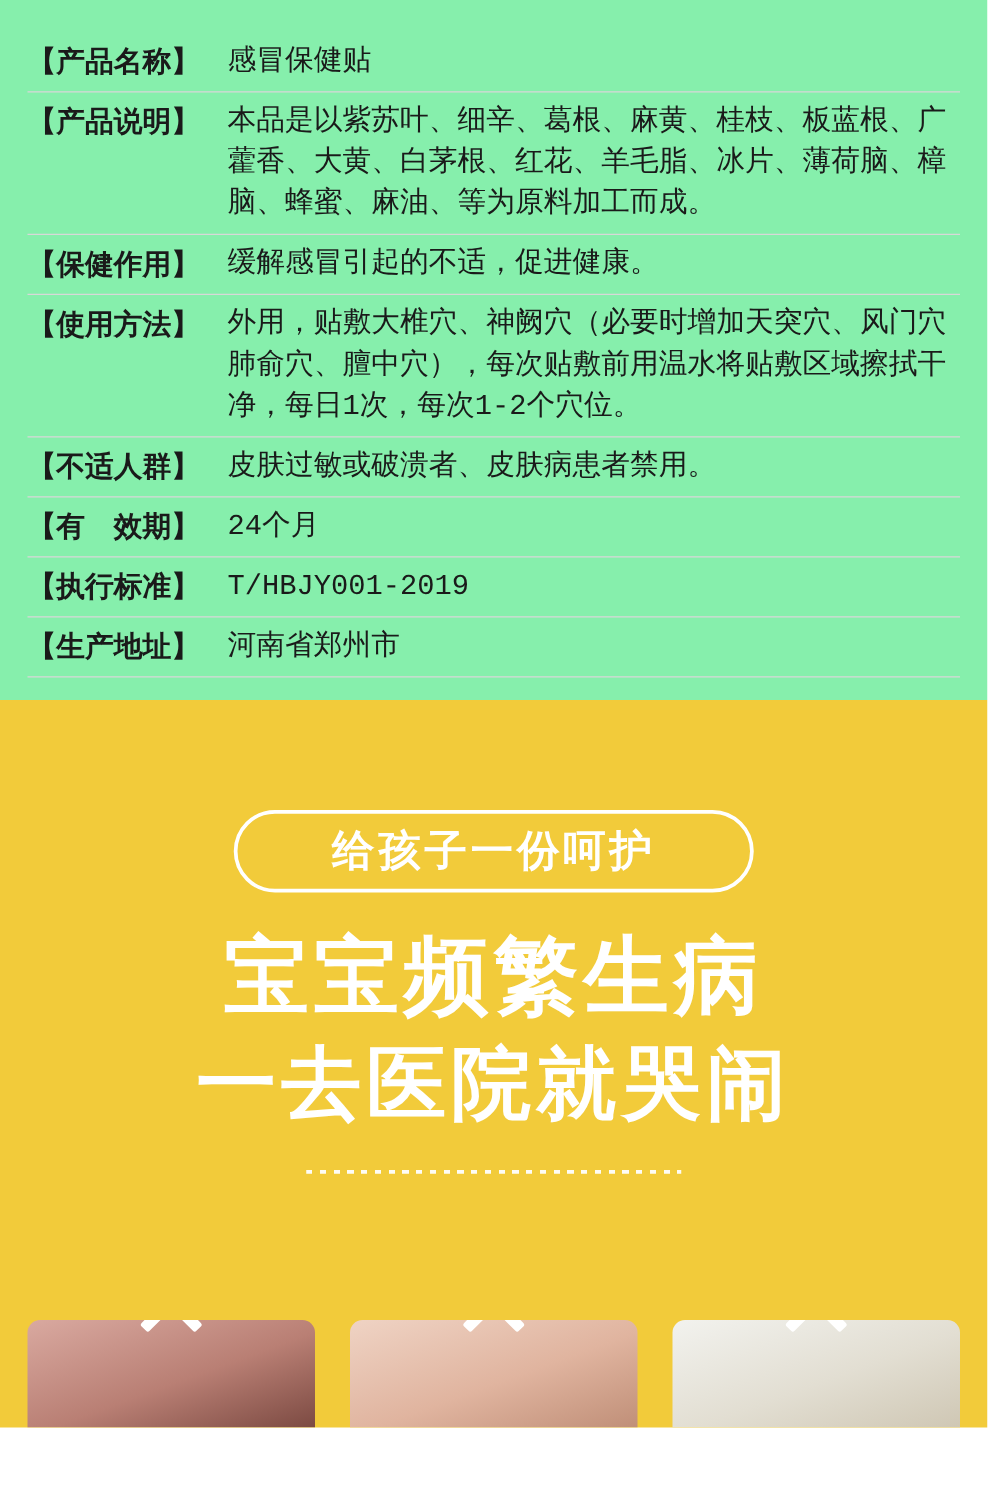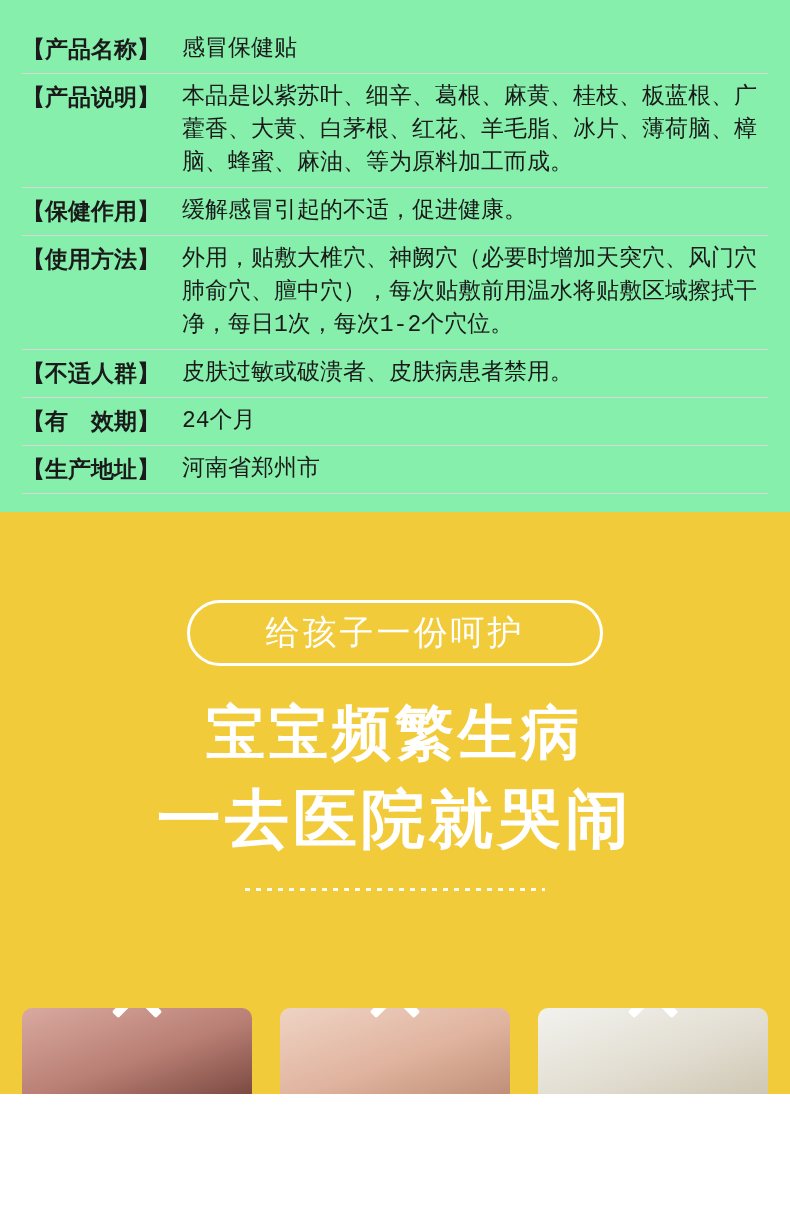--- a/index.html
+++ b/index.html
@@ -68,32 +68,32 @@
     border-radius: 34px;
     display: flex;
     align-items: center;
     justify-content: center;
     box-sizing: border-box;
   }
   .promo-pill span {
     font-size: 34px;
     color: #ffffff;
     letter-spacing: 3px;
-    font-weight: normal;
+    font-weight: bold;
     text-align: center;
   }
   .promo-head {
     margin-top: 24px;
     text-align: center;
     color: #ffffff;
     font-weight: bold;
     letter-spacing: 4px;
   }
   .promo-head .line1 {
-    font-size: 59px;
+    font-size: 68px;
     line-height: 86px;
   }
   .promo-head .line2 {
     font-size: 64px;
     line-height: 86px;
   }
   .promo-dots {
     margin: 26px auto 0 auto;
     width: 300px;
     height: 3px;
@@ -168,20 +168,24 @@
         <td class="spec-label">【使用方法】</td>
         <td class="spec-value">外用，贴敷大椎穴、神阙穴（必要时增加天突穴、风门穴肺俞穴、膻中穴），每次贴敷前用温水将贴敷区域擦拭干净，每日1次，每次1-2个穴位。</td>
       </tr>
       <tr class="spec-row">
         <td class="spec-label">【不适人群】</td>
         <td class="spec-value">皮肤过敏或破溃者、皮肤病患者禁用。</td>
       </tr>
       <tr class="spec-row">
         <td class="spec-label">【有　效期】</td>
         <td class="spec-value">24个月</td>
+      </tr>
+      <tr class="spec-row">
+        <td class="spec-label">【执行标准】</td>
+        <td class="spec-value">T/HBJY001-2019</td>
       </tr>
       <tr class="spec-row">
         <td class="spec-label">【生产地址】</td>
         <td class="spec-value">河南省郑州市</td>
       </tr>
     </tbody>
   </table>
 </section>
 
 <section class="promo">

